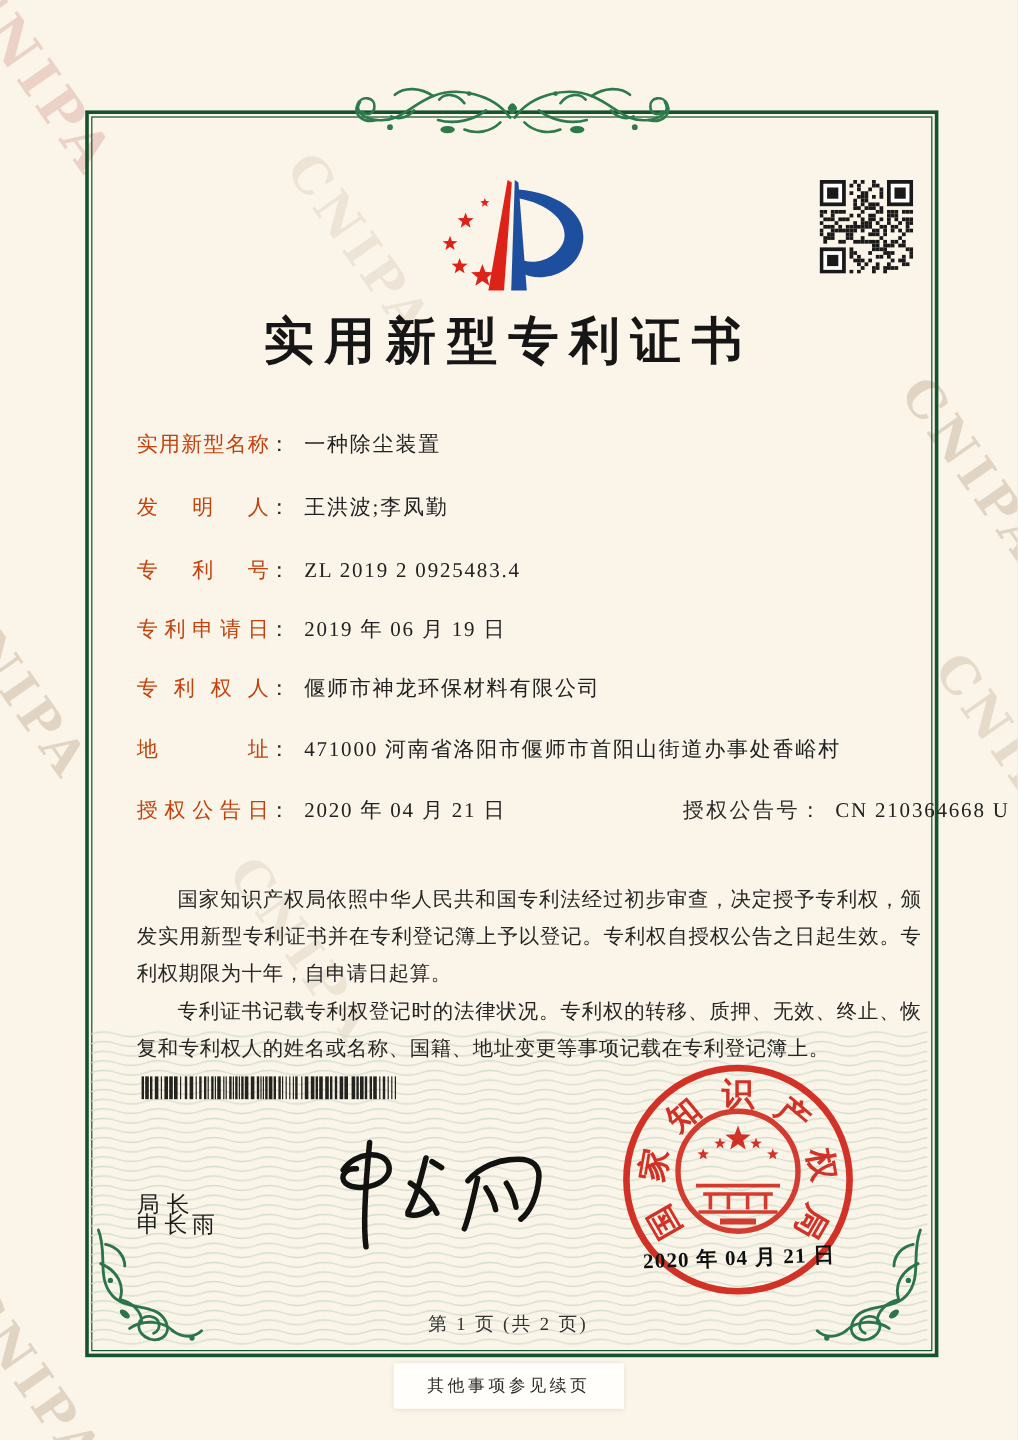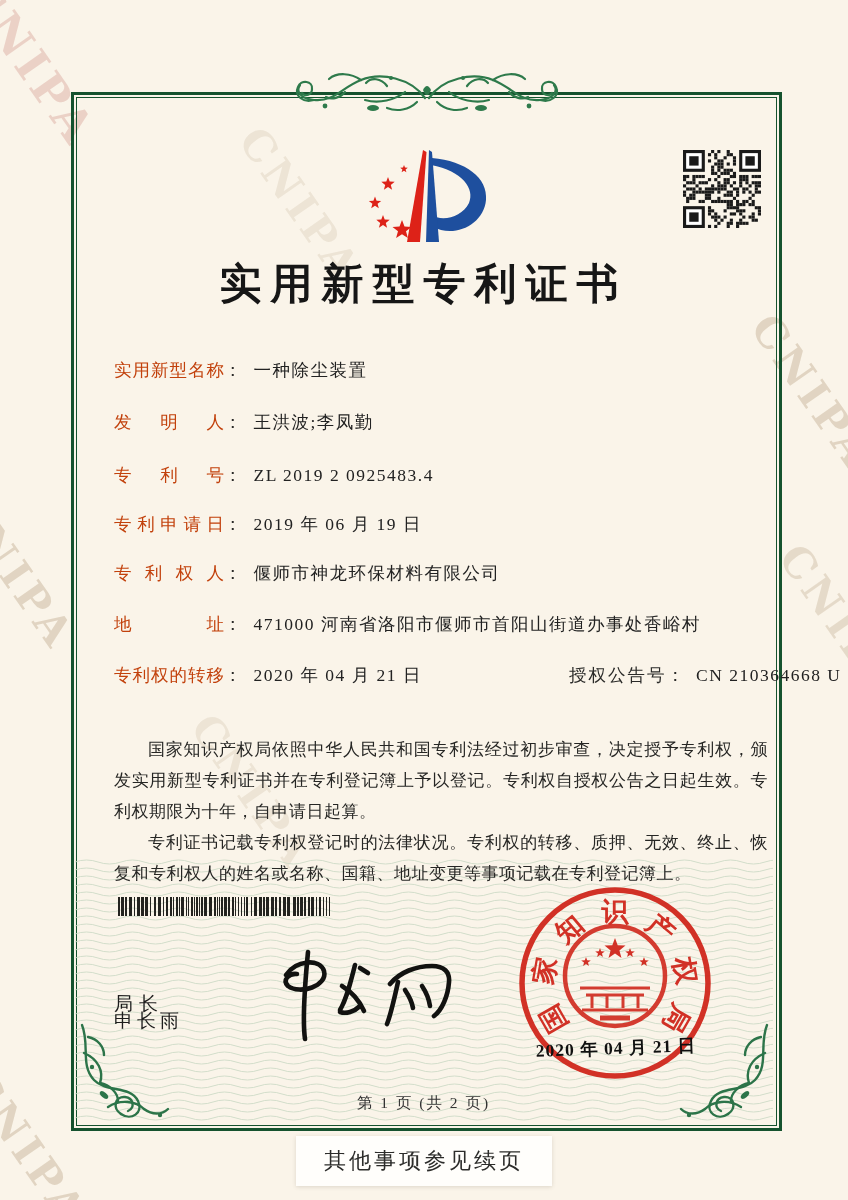--- a/index.html
+++ b/index.html
@@ -74,21 +74,21 @@
   .seal-date{
     position:absolute; left:521px; top:1036px; width:190px; text-align:center;
     font-size:17.5px; font-weight:600; letter-spacing:1px; color:#101010;
     transform:rotate(-2deg);
   }
   
   .page-info{ position:absolute; left:71px; top:1093px; width:705px; text-align:center;
     font-size:15.5px; letter-spacing:2px; color:#333; }
   .note-box{
     position:absolute; left:50%; top:1136px; transform:translateX(-50%);
-    background:#fffefb; padding:10px 28px; font-size:22px; letter-spacing:3px;
+    background:#fffefb; padding:10px 28px; font-size:14px; letter-spacing:3px;
     color:#2c2c2a; box-shadow:0 1px 4px rgba(90,80,60,0.18);
   }
 </style>
 </head>
 <body>
 
 <div class="page">
 
   <div class="wm pink" style="left:30px;  top:62px;">CNIPA</div>
   <div class="wm faint" style="left:300px; top:205px;">CNIPA</div>
@@ -385,21 +385,21 @@
   <div class="frow" style="top:512px;">
     <span class="flabel">专利申请日</span><span class="fcolon">：</span><span class="fvalue">2019 年 06 月 19 日</span>
   </div>
   <div class="frow" style="top:561px;">
     <span class="flabel">专利权人</span><span class="fcolon">：</span><span class="fvalue">偃师市神龙环保材料有限公司</span>
   </div>
   <div class="frow" style="top:612px;">
     <span class="flabel">地址</span><span class="fcolon">：</span><span class="fvalue">471000 河南省洛阳市偃师市首阳山街道办事处香峪村</span>
   </div>
   <div class="frow" style="top:663px; width:654px;">
-    <span class="flabel">专利权的转移</span><span class="fcolon">：</span><span class="fvalue">2020 年 04 月 21 日</span>
+    <span class="flabel">授权公告日</span><span class="fcolon">：</span><span class="fvalue">2020 年 04 月 21 日</span>
     <span class="frow2">
       <span class="flabel2">授权公告号</span><span class="fcolon">：</span><span class="fvalue">CN 210364668 U</span>
     </span>
   </div>
 
   <div class="paras">
     <p>国家知识产权局依照中华人民共和国专利法经过初步审查，决定授予专利权，颁发实用新型专利证书并在专利登记簿上予以登记。专利权自授权公告之日起生效。专利权期限为十年，自申请日起算。</p>
     <p>专利证书记载专利权登记时的法律状况。专利权的转移、质押、无效、终止、恢复和专利权人的姓名或名称、国籍、地址变更等事项记载在专利登记簿上。</p>
   </div>
 

